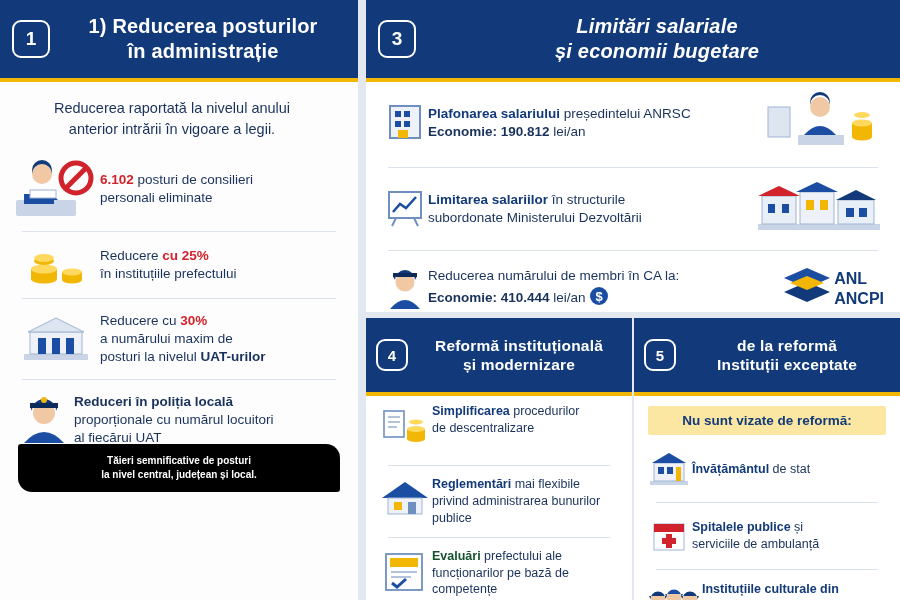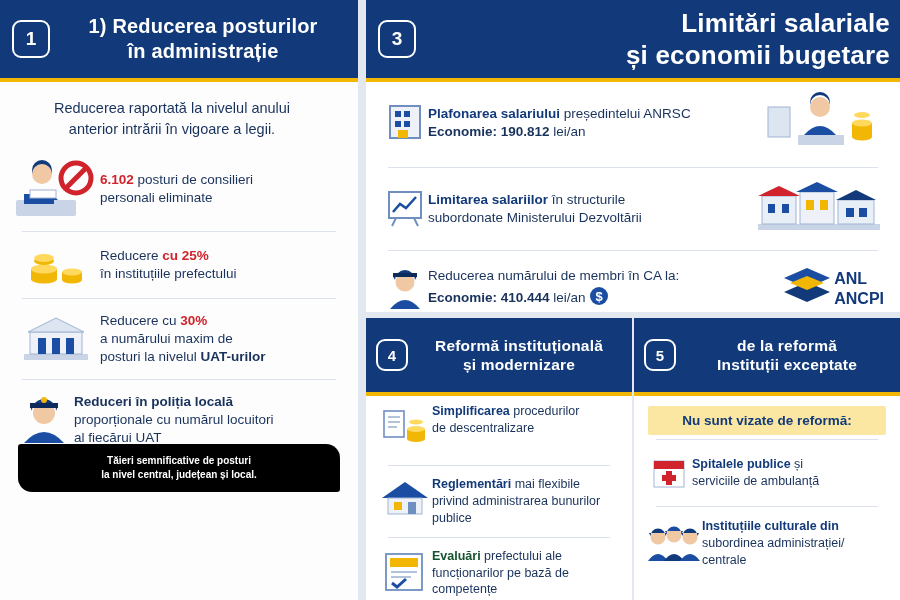--- a/index.html
+++ b/index.html
@@ -94,21 +94,21 @@
     font-size: 10px;
     font-weight: bold;
     line-height: 1.4;
     padding: 10px 14px;
     border-radius: 3px 14px 3px 14px;
   }
 
   
   #panel3 { left: 366px; top: 0; width: 534px; height: 318px; }
   #panel3 .hdr { height: 62px; display: flex; flex-direction: column; justify-content: center; }
-  #panel3 .title-line { font-size: 26px; text-align: right; }
+  #panel3 .title-line { font-size: 20px; text-align: center; font-style: italic; }
   #panel3 .row { padding: 7px 16px; }
 
   
   #panel4 { left: 366px; top: 318px; width: 266px; height: 282px; }
   #panel4 .hdr { height: 58px; padding-left: 50px; display: flex; flex-direction: column; justify-content: center; }
   #panel4 .title-line { font-size: 15.5px; text-align: center; }
   #panel4 .badge { width: 28px; height: 28px; font-size: 15px; left: 10px; }
   #panel4 .row { padding: 7px 12px; align-items: flex-start; }
   #panel4 .txt { font-size: 12.5px; }
 
@@ -416,20 +416,35 @@
 
   <div class="panel" id="panel5">
     <div class="hdr">
       <div class="badge">5</div>
       <div class="title-line">de la reformă</div>
       <div class="title-line">Instituții exceptate</div>
     </div>
 
     <div id="p5-banner">Nu sunt vizate de reformă:</div>
 
+    <div class="row">
+      <span class="ico">
+        <svg width="46" height="40" viewBox="0 0 46 40">
+          <rect x="4" y="34" width="38" height="4" fill="#c9d4e6"></rect>
+          <rect x="8" y="16" width="30" height="18" fill="#eef2f8" stroke="#9fb4d4"></rect>
+          <polygon points="23,6 6,16 40,16" fill="#1b4ea3"></polygon>
+          <rect x="12" y="20" width="6" height="7" fill="#1b4ea3"></rect>
+          <rect x="21" y="20" width="6" height="7" fill="#1b4ea3"></rect>
+          <rect x="30" y="20" width="5" height="14" fill="#f2b705"></rect>
+        </svg>
+      </span>
+      <span class="txt">
+        <span class="b" style="color:#123a7a">Învățământul</span><span> de stat</span>
+      </span>
+    </div>
     <div class="sep"></div>
 
     <div class="row">
       <span class="ico">
         <svg width="46" height="40" viewBox="0 0 46 40">
           <rect x="8" y="10" width="30" height="26" fill="#ffffff" stroke="#9fb4d4"></rect>
           <rect x="8" y="10" width="30" height="8" fill="#d0232b"></rect>
           <rect x="20" y="20" width="6" height="14" fill="#d0232b"></rect>
           <rect x="16" y="24" width="14" height="6" fill="#d0232b"></rect>
         </svg>

